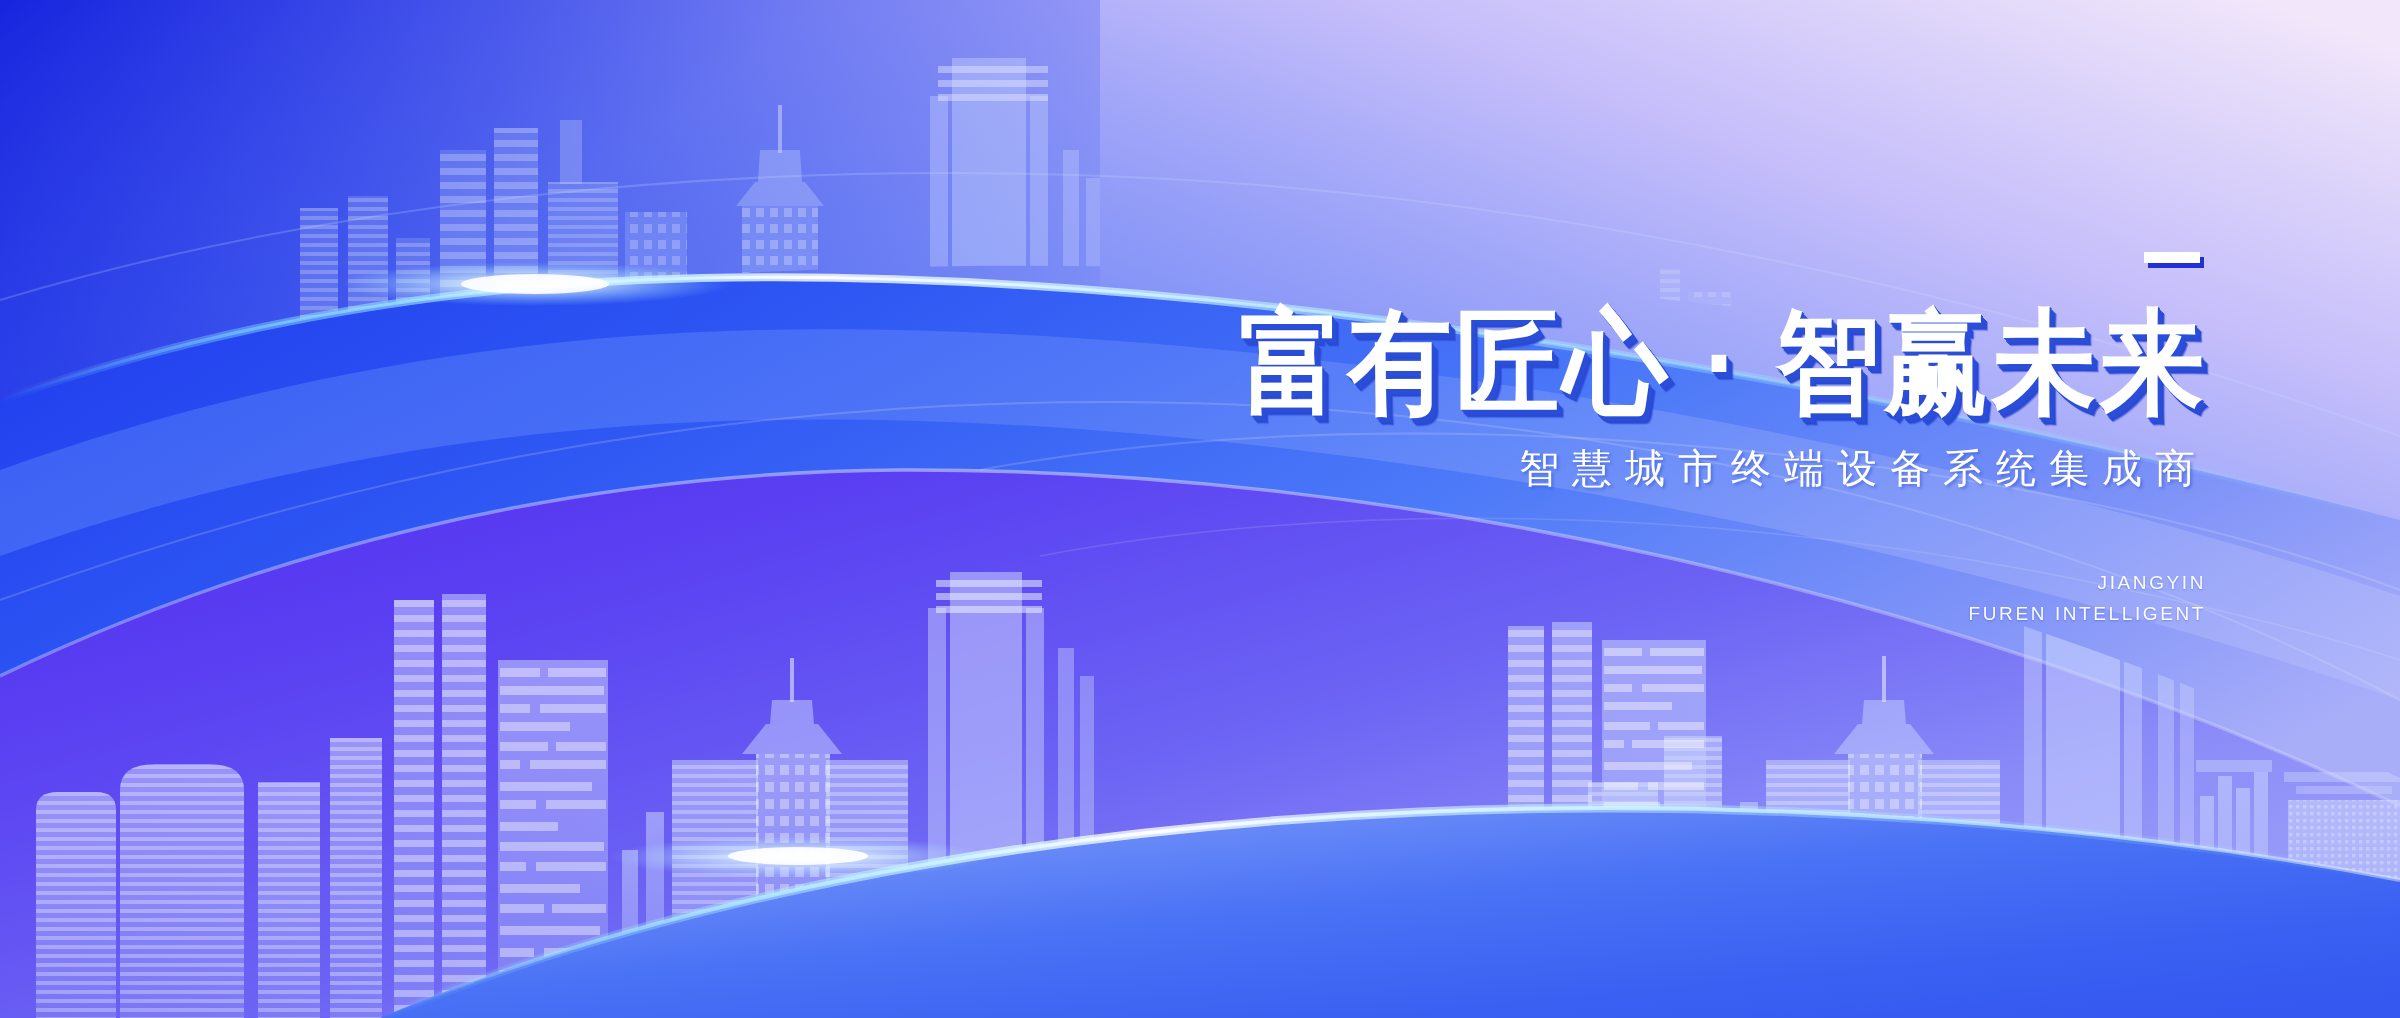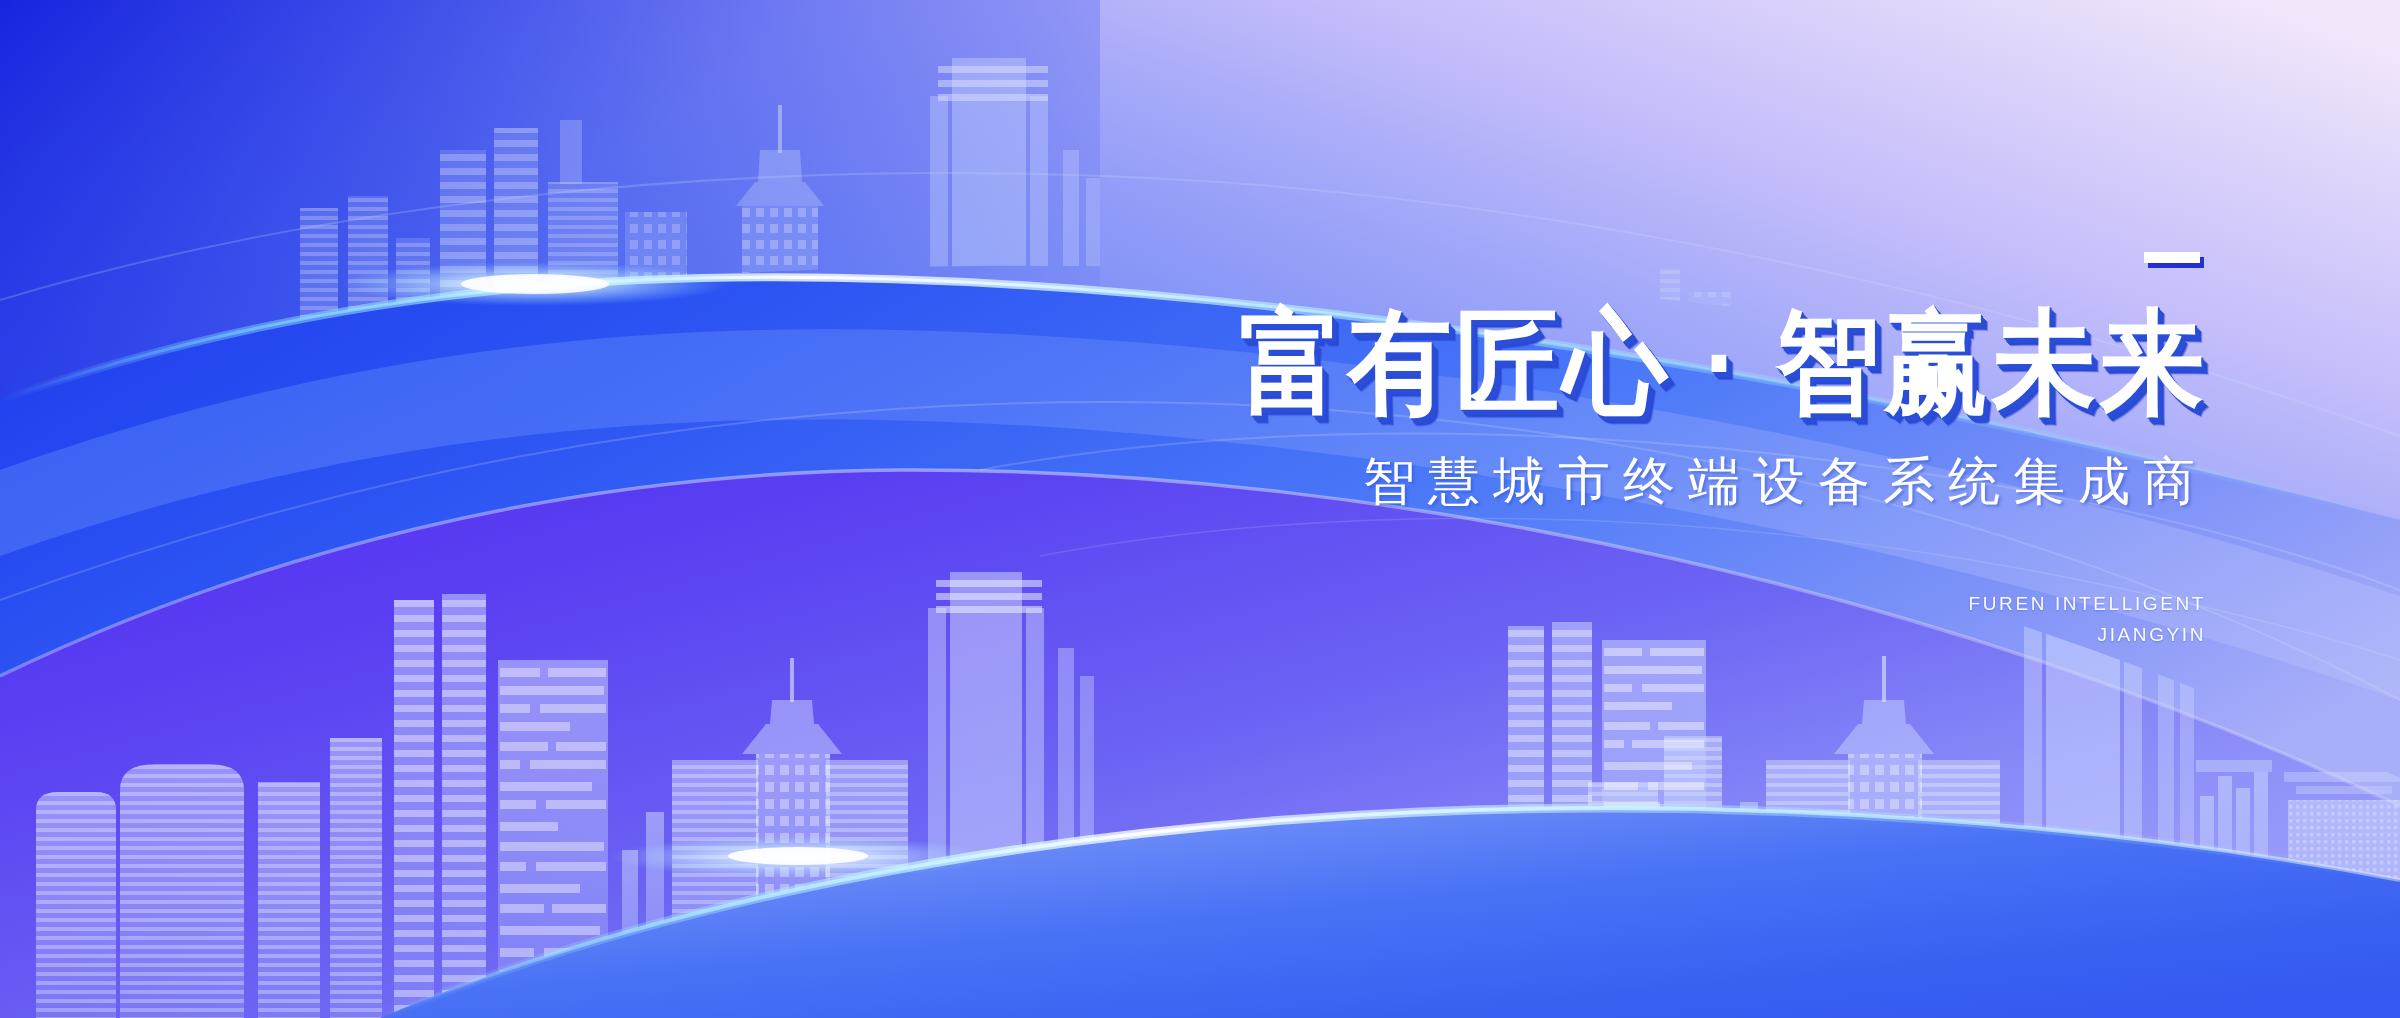--- a/index.html
+++ b/index.html
@@ -63,22 +63,22 @@
        5px 5px 0 #2a4ad6,
        6px 6px 0 #2a4ad6,
        7px 7px 1px rgba(30,60,200,.55);
     transform: scaleY(1.1);
     transform-origin: right bottom;
     margin: 0;
     padding-right: 2px;
   }
 
   #subtitle {
-    margin: 26px 0 0 0;
-    font-size: 52px;
+    margin: 20px 0 0 0;
+    font-size: 40px;
     font-weight: 400;
     color: #ffffff;
     letter-spacing: 13px;
     white-space: nowrap;
     text-shadow: 2px 2px 3px rgba(40,70,200,.45);
     padding-right: 2px;
   }
 
   #company-en {
     margin-top: 72px;
@@ -555,19 +555,19 @@
 
   <div id="text-block">
 
     <div id="accent-dash"></div>
 
     <h1 id="main-title">富有匠心 · 智赢未来</h1>
 
     <p id="subtitle">智慧城市终端设备系统集成商</p>
 
     <div id="company-en">
+      <div>JIANGYIN</div>
       <div>FUREN INTELLIGENT</div>
-      <div>JIANGYIN</div>
     </div>
 
   </div>
 
 </div>
 
 </body></html>

